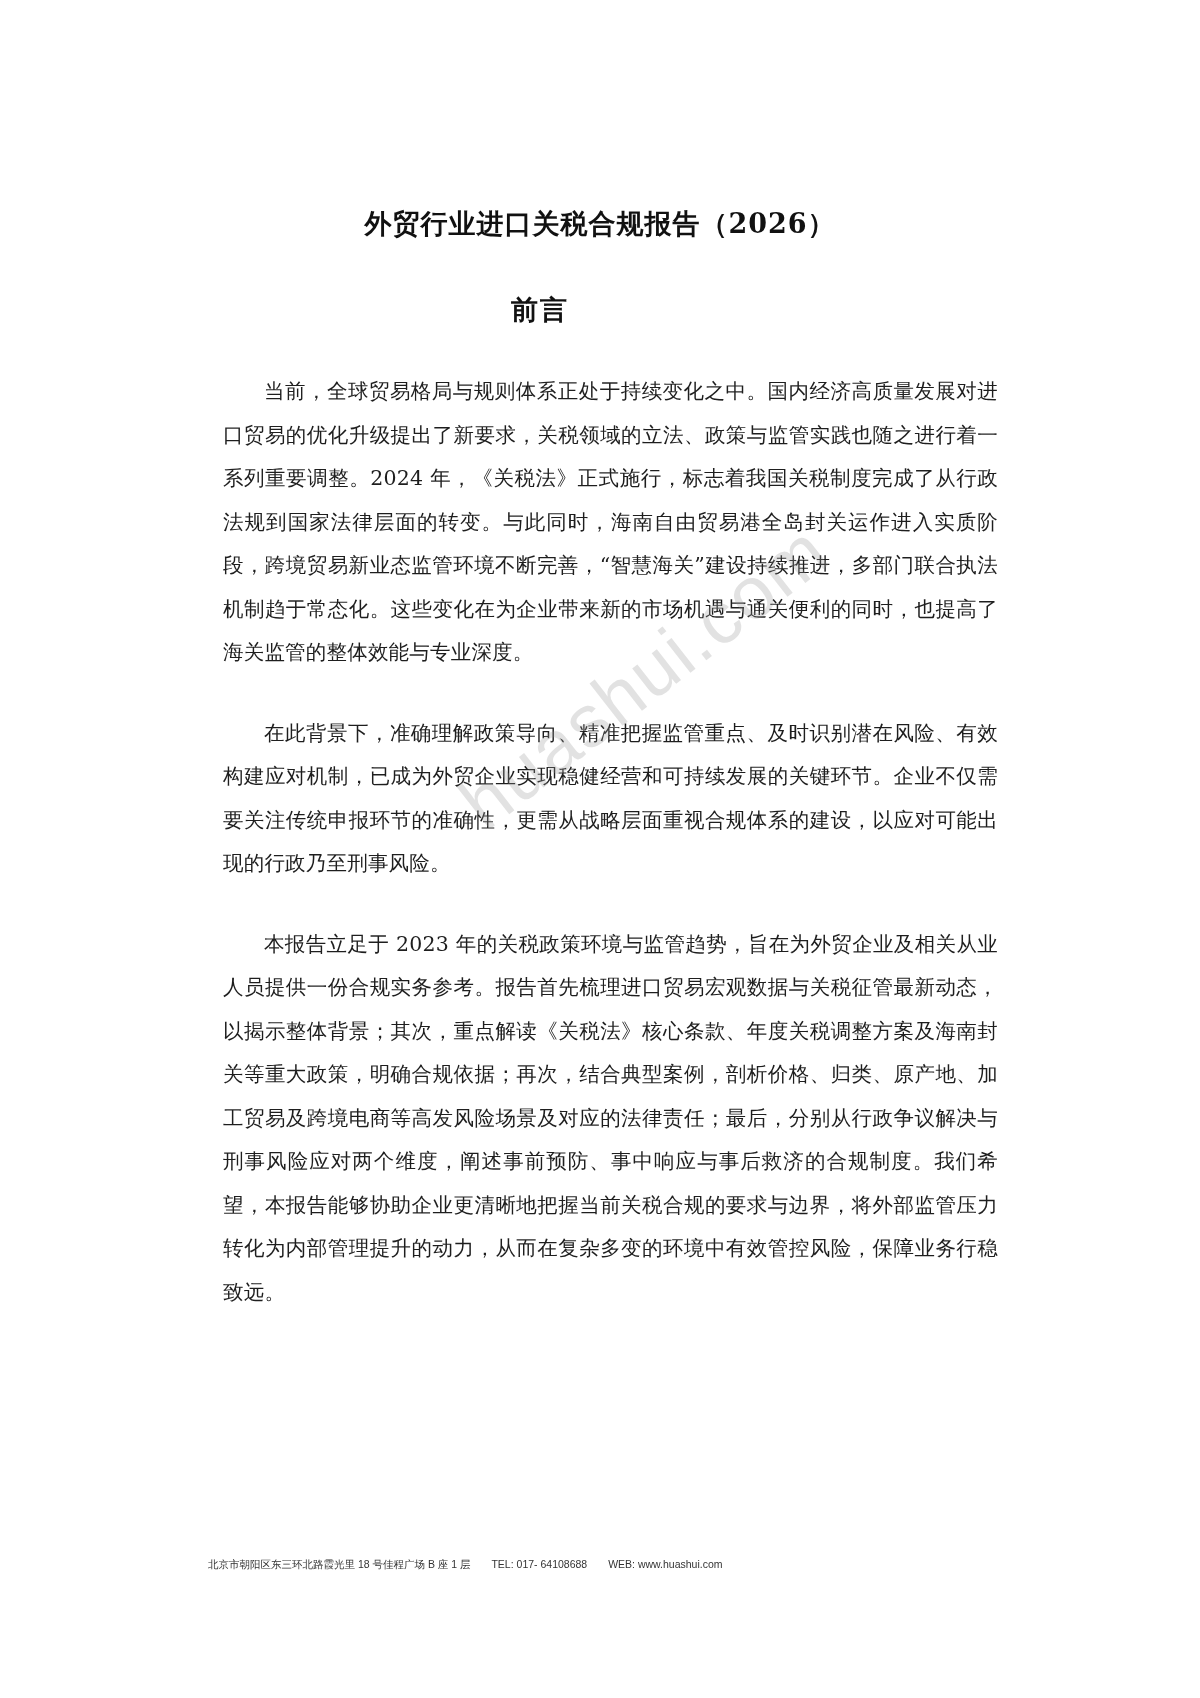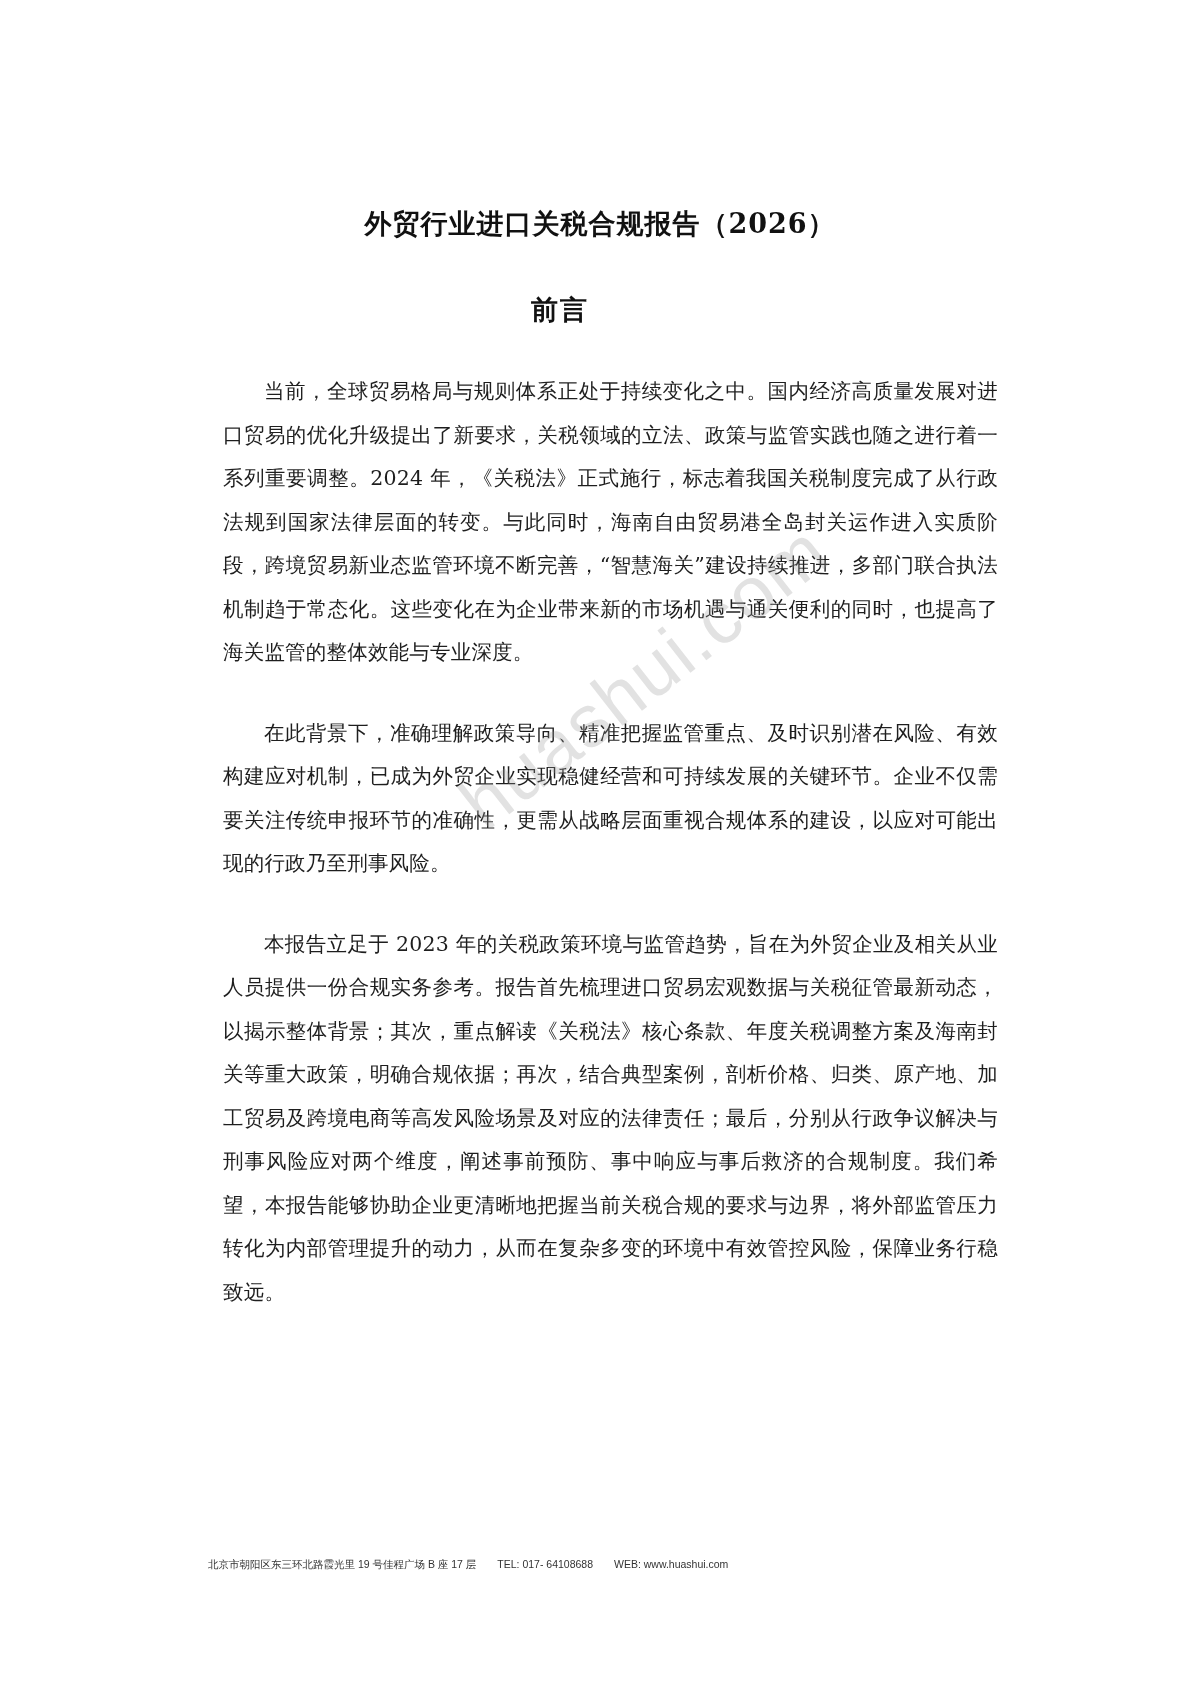--- a/index.html
+++ b/index.html
@@ -2,21 +2,21 @@
 <html><head>
 <meta charset="utf-8">
 <style>
   html, body { margin: 0; padding: 0; background: #ffffff; }
   body { width: 1200px; height: 1698px; position: relative; overflow: hidden;
          font-family: "DejaVu Serif", "Liberation Serif", serif; color: #1a1a1a; }
   .page { position: absolute; left: 0; top: 0; width: 1200px; height: 1698px; background: #fff; }
   .title { position: absolute; top: 206px; left: 0; width: 1200px; text-align: center;
            font-size: 27px; font-weight: bold; letter-spacing: 1px; color: #111; }
   .subtitle { position: absolute; top: 292px; left: 0; width: 1080px; text-align: center;
-              font-size: 27px; font-weight: bold; letter-spacing: 2px; color: #111; padding-left: 20px; }
+              font-size: 27px; font-weight: bold; letter-spacing: 2px; color: #111; }
   .body { position: absolute; top: 370px; left: 210px; width: 788px; }
   .para { margin: 0 0 37px 13px; font-size: 20.5px; line-height: 43.5px; text-align: justify;
           text-indent: 2em; color: #1e1e1e; letter-spacing: 0.2px; }
   .watermark { position: absolute; left: 470px; top: 770px; font-family: "Liberation Sans", sans-serif;
                font-size: 74px; color: rgba(150,150,150,0.28); transform: rotate(-38deg);
                transform-origin: left center; letter-spacing: 2px; pointer-events: none; }
   .footer { position: absolute; top: 1558px; left: 208px; font-family: "Liberation Sans", sans-serif;
             font-size: 10.5px; color: #333; white-space: nowrap; }
   .footer span { margin-right: 18px; }
 </style>
@@ -29,17 +29,17 @@
 
   <div class="body">
     <p class="para">当前，全球贸易格局与规则体系正处于持续变化之中。国内经济高质量发展对进口贸易的优化升级提出了新要求，关税领域的立法、政策与监管实践也随之进行着一系列重要调整。2024 年，《关税法》正式施行，标志着我国关税制度完成了从行政法规到国家法律层面的转变。与此同时，海南自由贸易港全岛封关运作进入实质阶段，跨境贸易新业态监管环境不断完善，“智慧海关”建设持续推进，多部门联合执法机制趋于常态化。这些变化在为企业带来新的市场机遇与通关便利的同时，也提高了海关监管的整体效能与专业深度。</p>
     <p class="para">在此背景下，准确理解政策导向、精准把握监管重点、及时识别潜在风险、有效构建应对机制，已成为外贸企业实现稳健经营和可持续发展的关键环节。企业不仅需要关注传统申报环节的准确性，更需从战略层面重视合规体系的建设，以应对可能出现的行政乃至刑事风险。</p>
     <p class="para">本报告立足于 2023 年的关税政策环境与监管趋势，旨在为外贸企业及相关从业人员提供一份合规实务参考。报告首先梳理进口贸易宏观数据与关税征管最新动态，以揭示整体背景；其次，重点解读《关税法》核心条款、年度关税调整方案及海南封关等重大政策，明确合规依据；再次，结合典型案例，剖析价格、归类、原产地、加工贸易及跨境电商等高发风险场景及对应的法律责任；最后，分别从行政争议解决与刑事风险应对两个维度，阐述事前预防、事中响应与事后救济的合规制度。我们希望，本报告能够协助企业更清晰地把握当前关税合规的要求与边界，将外部监管压力转化为内部管理提升的动力，从而在复杂多变的环境中有效管控风险，保障业务行稳致远。</p>
   </div>
 
   <div class="watermark">huashui.com</div>
 
   <div class="footer">
-    <span>北京市朝阳区东三环北路霞光里 19 号佳程广场 B 座 17 层</span>
+    <span>北京市朝阳区东三环北路霞光里 18 号佳程广场 B 座 1 层</span>
     <span>TEL: 017- 64108688</span>
     <span>WEB:  www.huashui.com</span>
   </div>
 </div>
 
 </body></html>

